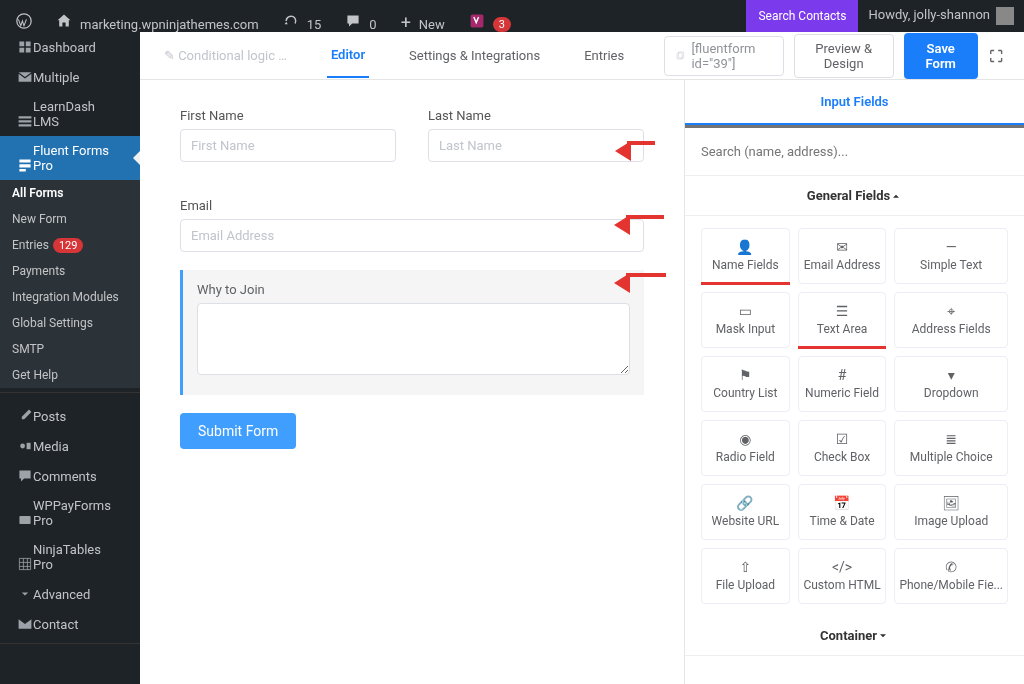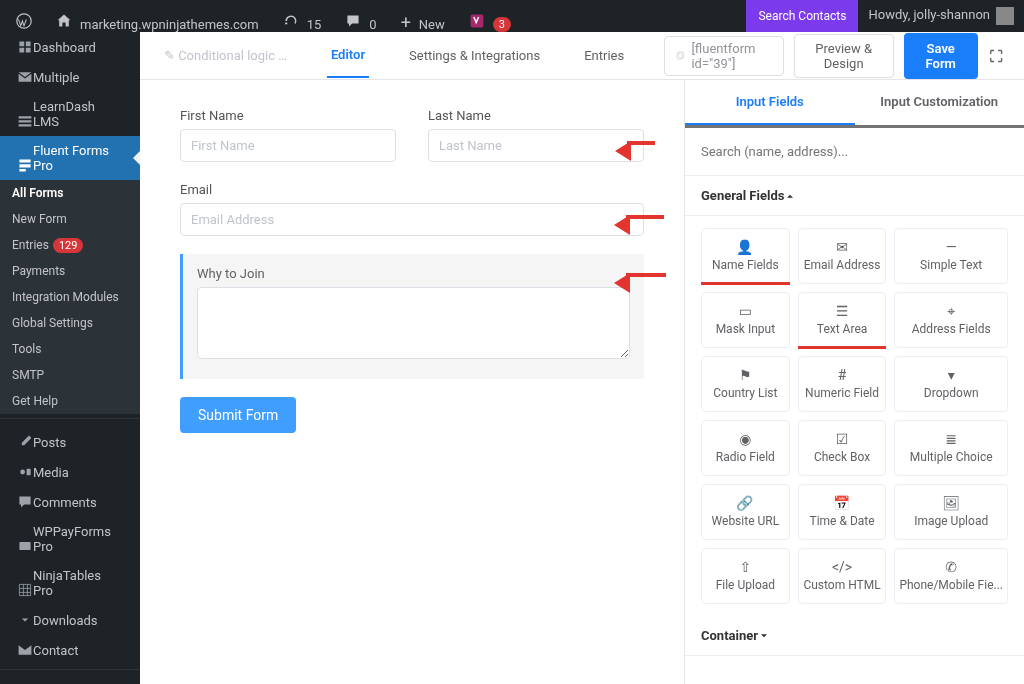--- a/index.html
+++ b/index.html
@@ -38,21 +38,21 @@
 .topbar .tb-right { margin-left:auto; display:flex; align-items:center; gap:10px; }
 .shortcode-box { border:1px solid #dcdfe6; border-radius:4px; padding:4px 10px; color:#909399; font-size:13px; display:flex; align-items:center; gap:6px;}
 .btn-plain { border:1px solid #dcdfe6; background:#fff; padding:6px 12px; border-radius:4px; font-size:13px; color:#606266; cursor:pointer;}
 .btn-primary { background:#1a7efb; color:#fff; border:none; padding:8px 14px; border-radius:4px; font-size:13px; cursor:pointer; font-weight:600;}
 .expand-icon { width:22px; height:22px; cursor:pointer; }
 
 .content-row { flex:1; display:flex; overflow:hidden; }
 
 
 .canvas { flex:1; padding: 28px 40px 20px 40px; overflow-y:auto; background:#fff; position:relative; }
-.form-row { display:flex; gap:32px; margin-bottom: 20px; }
+.form-row { display:flex; gap:32px; margin-bottom: 36px; }
 .form-col { flex:1; }
 .form-label { font-size:13px; color:#555; margin-bottom:6px; display:block; }
 .form-input { width:100%; border:1px solid #dcdfe6; border-radius:4px; padding:8px 10px; font-size:13px; color:#606266; }
 .form-input::placeholder { color:#c0c4cc; }
 .selected-field { background:#f5f5f5; border-left:3px solid #409eff; padding: 12px 14px 16px 14px; margin-bottom: 18px; }
 .selected-field .form-label { color:#606266; }
 textarea.form-input { height: 72px; resize: both; }
 .submit-btn { background:#409eff; color:#fff; border:none; padding:10px 18px; border-radius:4px; font-size:14px; cursor:pointer; }
 
 
@@ -60,21 +60,21 @@
 .arrow::before { content:""; position:absolute; left:0; top:-2px; width:0;height:0; border:10px solid transparent; border-right-color:#e3342f; border-right-width:16px; border-left:none;}
 .arrow-line { position:absolute; height:4px; background:#e3342f; top:-2px; }
 
 
 .right-panel { width: 340px; border-left:1px solid #e5e5e5; display:flex; flex-direction:column; background:#fff; overflow-y:auto; }
 .rp-tabs { display:flex; border-bottom:3px solid #737373; }
 .rp-tab { flex:1; text-align:center; padding:14px 8px; font-size:13px; color:#606266; cursor:pointer; font-weight:600;}
 .rp-tab.active { color:#1a7efb; border-bottom:2px solid #1a7efb; }
 .rp-search { padding: 12px 14px; border-bottom:1px solid #eee;}
 .rp-search input { width:100%; border:none; font-size:13px; padding:4px 2px; outline:none; color:#606266;}
-.rp-section-hdr { display:flex; align-items:center; justify-content:flex-start; padding: 12px 16px; font-size:13px; font-weight:700; color:#333; border-bottom:1px solid #eee; cursor:pointer; background:#fff;}
+.rp-section-hdr { display:flex; align-items:center; justify-content:center; padding: 12px 16px; font-size:13px; font-weight:700; color:#333; border-bottom:1px solid #eee; cursor:pointer; background:#fff;}
 .rp-grid { display:grid; grid-template-columns: repeat(3, 1fr); gap:8px; padding: 12px 16px; }
 .field-card { border:1px solid #ebeef5; border-radius:4px; background:#fff; display:flex; flex-direction:column; align-items:center; justify-content:center; padding:10px 4px; height:56px; cursor:pointer; font-size:12px; color:#606266; gap:4px; text-align:center; }
 .field-card .fc-icon { font-size:14px; color:#606266; line-height:1; }
 .field-card .fc-label { white-space:nowrap; overflow:hidden; text-overflow:ellipsis; width:100%; }
 .card-wrap { position:relative; }
 
 .chev { width:12px; height:12px; }
 </style>
 </head>
 <body>
@@ -159,21 +159,20 @@
       </span>
       <span>Fluent Forms Pro</span>
     </div>
   <div class="submenu">
     <div class="sub-item current">All Forms</div>
     <div class="sub-item">New Form</div>
     <div class="sub-item"><span>Entries</span><span class="entries-badge">129</span></div>
     <div class="sub-item">Payments</div>
     <div class="sub-item">Integration Modules</div>
     <div class="sub-item">Global Settings</div>
-    <div class="sub-item">Tools</div>
     <div class="sub-item">SMTP</div>
     <div class="sub-item">Get Help</div>
   </div>
   <div class="sep"></div>
   <div class="side-item">
       <span class="side-icon">
         <svg viewBox="0 0 20 20">
           <path d="M15 2l3 3-9 9H6v-3z"></path>
         </svg>
       </span>
@@ -211,21 +210,21 @@
         </svg>
       </span>
       <span>NinjaTables Pro</span>
     </div>
   <div class="side-item">
       <span class="side-icon">
         <svg viewBox="0 0 20 20">
           <path d="M10 2v10m-4-4l4 4 4-4M3 16h14"></path>
         </svg>
       </span>
-      <span>Downloads</span>
+      <span>Advanced</span>
     </div>
   <div class="side-item">
       <span class="side-icon">
         <svg viewBox="0 0 20 20">
           <path d="M2 4h16v12H2z M2 4l8 6 8-6"></path>
         </svg>
       </span>
       <span>Contact</span>
     </div>
   <div class="sep"></div>
@@ -286,21 +285,20 @@
           <div class="arrow-line" style="left:12px; width:38px;"></div>
         </div>
       <div class="arrow" style="top:195px; left:474px;">
           <div class="arrow-line" style="left:12px; width:40px;"></div>
         </div>
     </div>
 
     <div class="right-panel">
       <div class="rp-tabs">
         <div class="rp-tab active">Input Fields</div>
-        <div class="rp-tab">Input Customization</div>
       </div>
       <div class="rp-search">
         <input placeholder="Search (name, address)..." style="">
       </div>
       <div class="rp-section-hdr">
           <span>General Fields</span>
           <svg class="chev" viewBox="0 0 20 20" fill="#303133">
             <path d="M5 13l5-5 5 5z"></path>
           </svg>
         </div>

